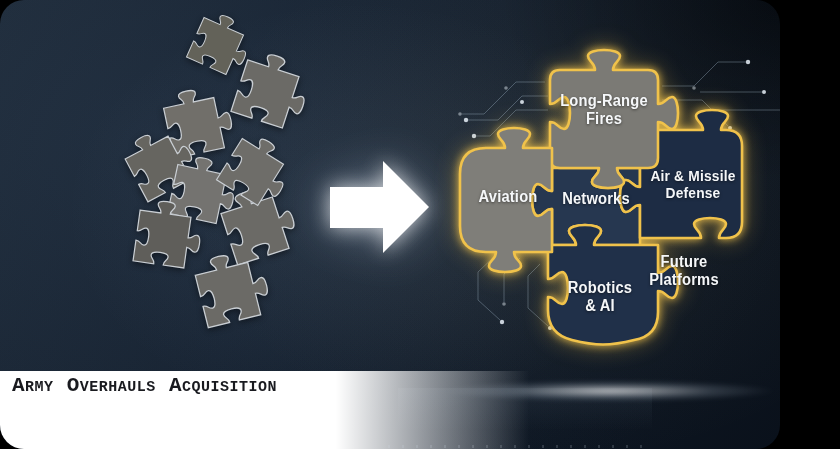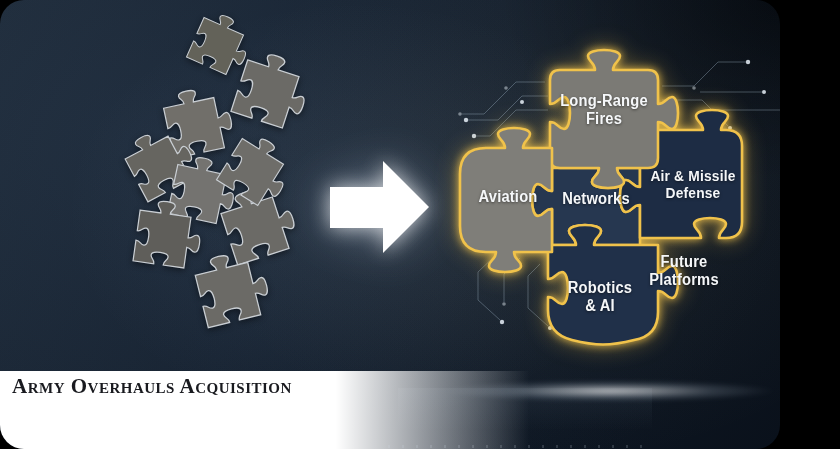--- a/index.html
+++ b/index.html
@@ -38,21 +38,21 @@
   #stage{
     position:absolute;left:398px;top:388px;width:254px;height:61px;
     background:linear-gradient(180deg, rgba(120,140,160,.10), rgba(30,40,55,0) 70%);
   }
   #banner{
     position:absolute;left:0;top:371px;width:840px;height:78px;
     background:linear-gradient(90deg, #ffffff 0%, #ffffff 40%, rgba(255,255,255,0) 63%);
   }
   #headline{
     position:absolute;left:12px;top:2px;color:#191a1f;
-    font-family:Liberation Serif, serif;font-weight:700;font-variant:small-caps;
+    font-family:Liberation Mono, monospace;font-weight:700;font-variant:small-caps;
   }
   #headline .l1{display:block;font-size:21px;line-height:26px;letter-spacing:.5px;}
   #headline .l2{display:block;font-size:25px;line-height:30px;letter-spacing:.5px;}
   #caption-remnant{
     position:absolute;left:388px;top:445px;width:260px;height:3px;opacity:.2;
     background:repeating-linear-gradient(90deg, rgba(205,215,225,.9) 0 2px, transparent 2px 14px);
     filter:blur(.6px);
   }
 </style>
 </head>

